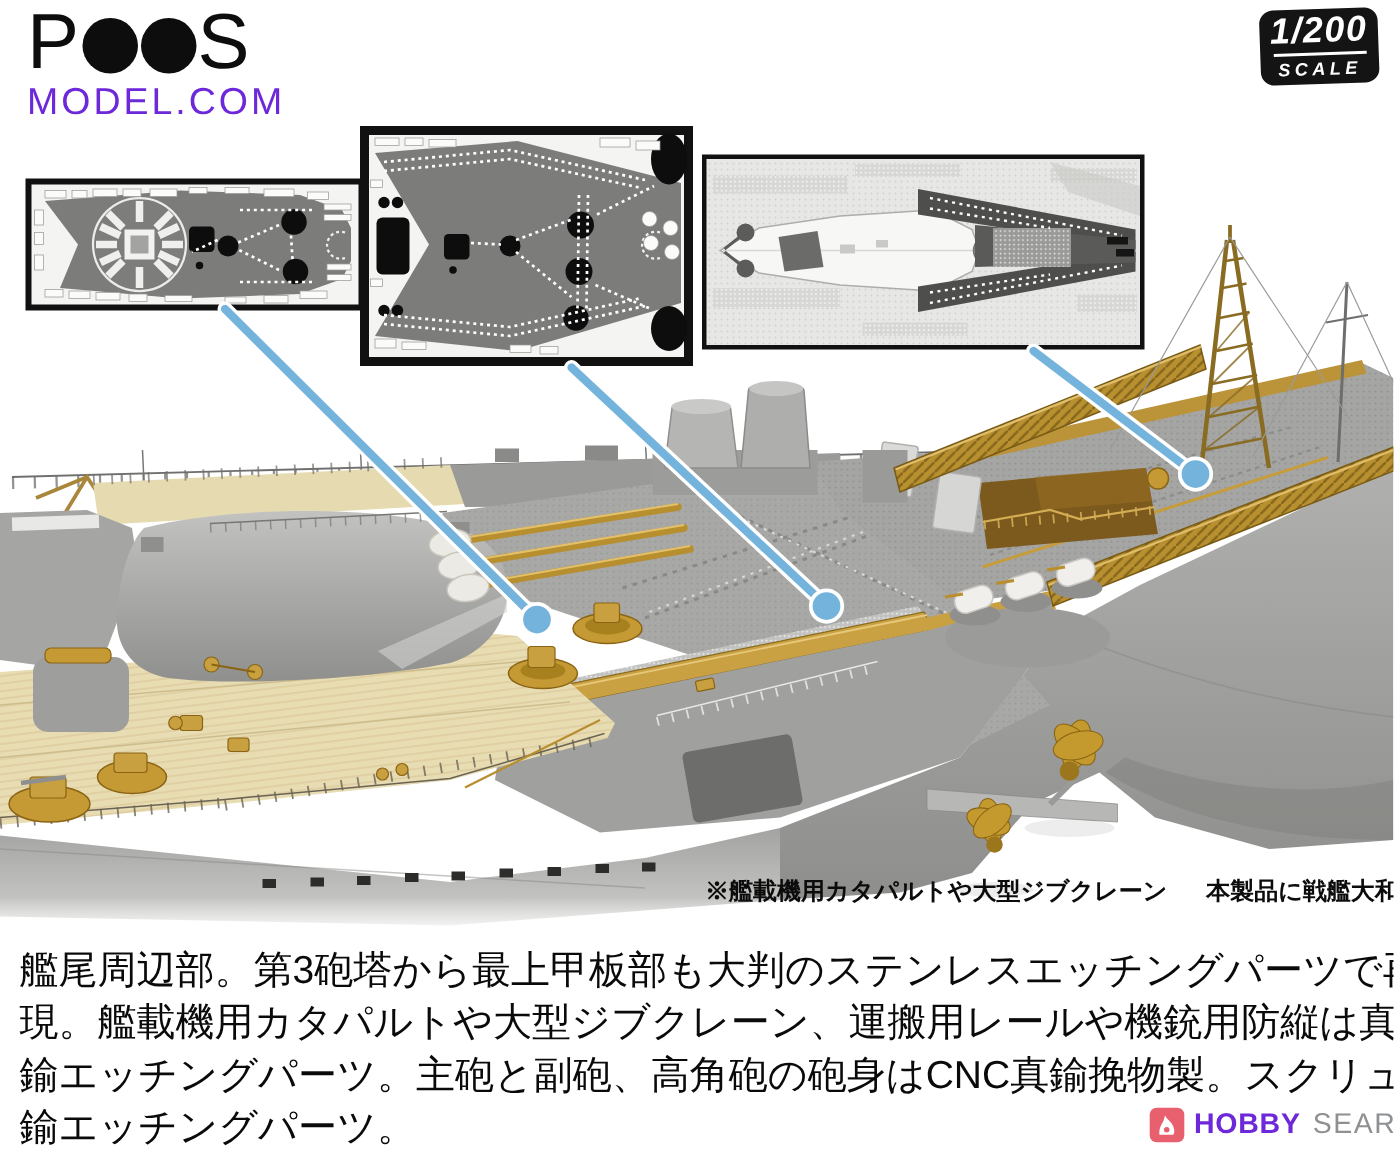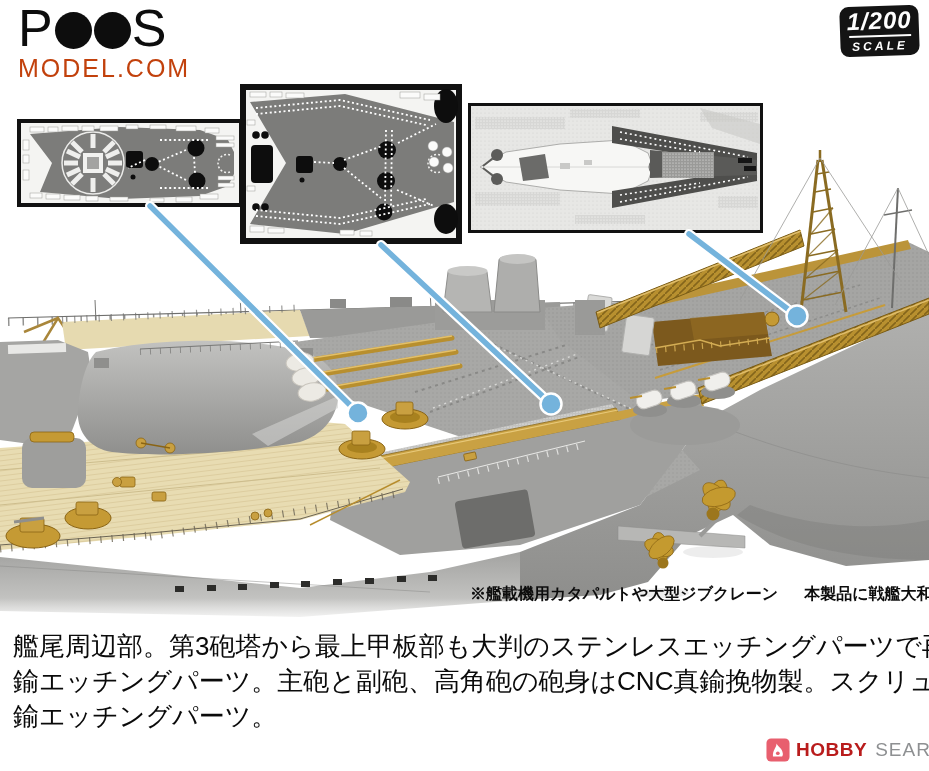--- a/index.html
+++ b/index.html
@@ -5,21 +5,21 @@
   html,body{margin:0;padding:0;}
   body{
     width:929px;height:771px;position:relative;background:#ffffff;
     font-family:"Liberation Sans", sans-serif;overflow:hidden;
   }
   
   .brand{position:absolute;left:18px;top:4px;}
   .brand-row{display:flex;align-items:center;height:48px;}
   .brand-letter{font-size:52px;font-weight:400;color:#0d0d0d;letter-spacing:1px;line-height:48px;}
   .brand-dot{width:37px;height:37px;border-radius:50%;background:#0d0d0d;margin:4px 1px 0 1px;}
-  .brand-sub{font-size:25px;color:#c2410c;letter-spacing:2px;text-align:center;margin-top:2px;font-weight:400;}
+  .brand-sub{font-size:25px;color:#6d28d9;letter-spacing:2px;text-align:center;margin-top:2px;font-weight:400;}
   
   .badge{
     position:absolute;left:840px;top:6px;width:79px;height:50px;background:#141414;
     border-radius:9px;transform:rotate(-2deg);display:flex;flex-direction:column;
     align-items:center;justify-content:center;color:#fff;
   }
   .badge-ratio{font-size:24px;font-weight:700;font-style:italic;line-height:24px;letter-spacing:1px;}
   .badge-div{width:62px;height:2px;background:#fff;margin:2px 0;}
   .badge-label{font-size:12px;font-weight:700;font-style:italic;letter-spacing:3px;}
   
@@ -31,21 +31,21 @@
   }
   .disclaimer .gap{display:inline-block;width:26px;}
   .description{
     position:absolute;left:13px;top:629px;width:912px;color:#0a0a0a;
     font-size:26px;line-height:35px;font-weight:500;letter-spacing:0px;
   }
   .description div{white-space:nowrap;}
   .footer-logo{
     position:absolute;left:766px;top:738px;display:flex;align-items:center;gap:6px;
   }
-  .fl-word1{font-size:19px;font-weight:700;color:#b91c1c;letter-spacing:0.5px;}
+  .fl-word1{font-size:19px;font-weight:700;color:#6d28d9;letter-spacing:0.5px;}
   .fl-word2{font-size:19px;font-weight:400;color:#8e9092;letter-spacing:1px;margin-left:2px;}
 </style>
 </head>
 <body>
 
 <div class="brand">
   <div class="brand-row">
     <span class="brand-letter">P</span>
     <span class="brand-dot"></span>
     <span class="brand-dot"></span>
@@ -523,20 +523,21 @@
     </g>
   </g>
 </svg>
 
 <div class="disclaimer">
   <span>※艦載機用カタパルトや大型ジブクレーン</span><span class="gap"></span><span>本製品に戦艦大和本体は含まれていません</span>
 </div>
 
 <div class="description">
   <div>艦尾周辺部。第3砲塔から最上甲板部も大判のステンレスエッチングパーツで再</div>
+  <div>現。艦載機用カタパルトや大型ジブクレーン、運搬用レールや機銃用防縦は真</div>
   <div>鍮エッチングパーツ。主砲と副砲、高角砲の砲身はCNC真鍮挽物製。スクリュー</div>
   <div>鍮エッチングパーツ。</div>
 </div>
 
 <div class="footer-logo">
   <svg width="24" height="24" viewBox="0 0 26 26">
     <rect x="0.5" y="0.5" width="25" height="25" rx="5" fill="#e85f6e"></rect>
     <path d="M7.5,20 C7,13 11,11.5 11.5,6 C13,9.5 17.5,11 18.2,16.5 C18.4,18 18.2,19.2 17.5,20 Z" fill="#ffffff"></path>
     <circle cx="12.8" cy="16.5" r="2" fill="#e85f6e"></circle>
   </svg>

